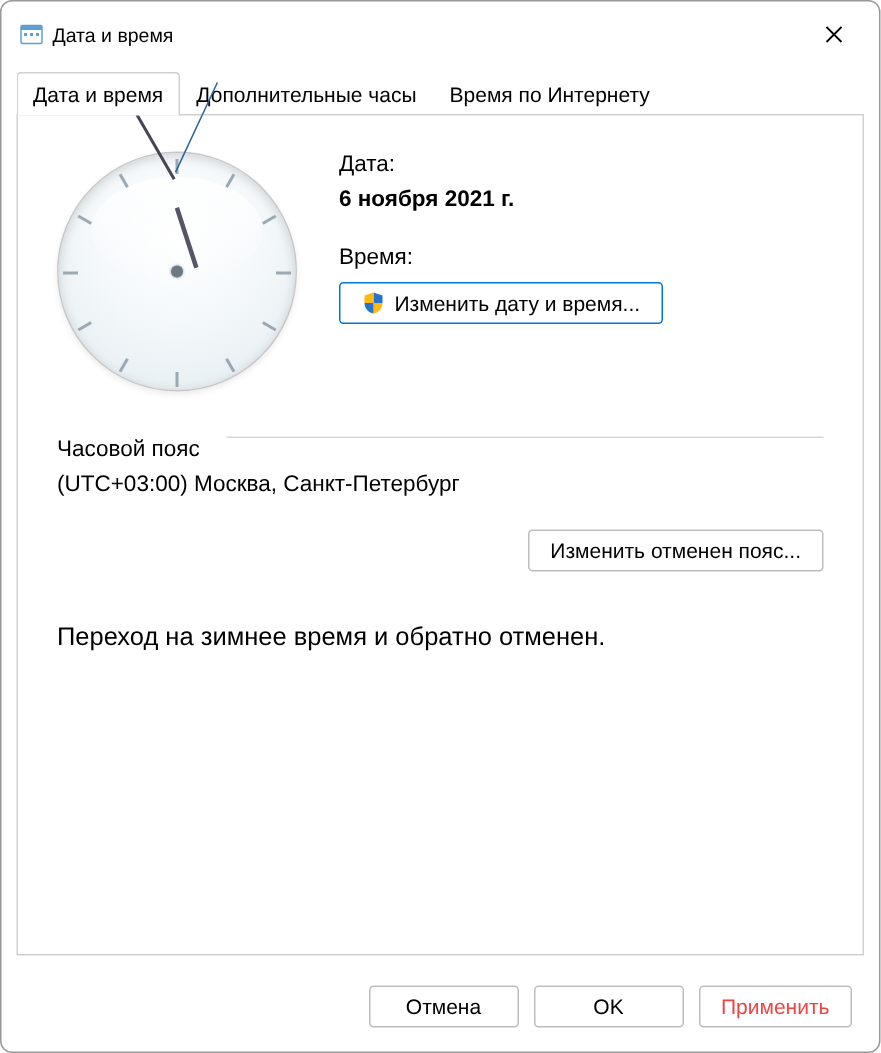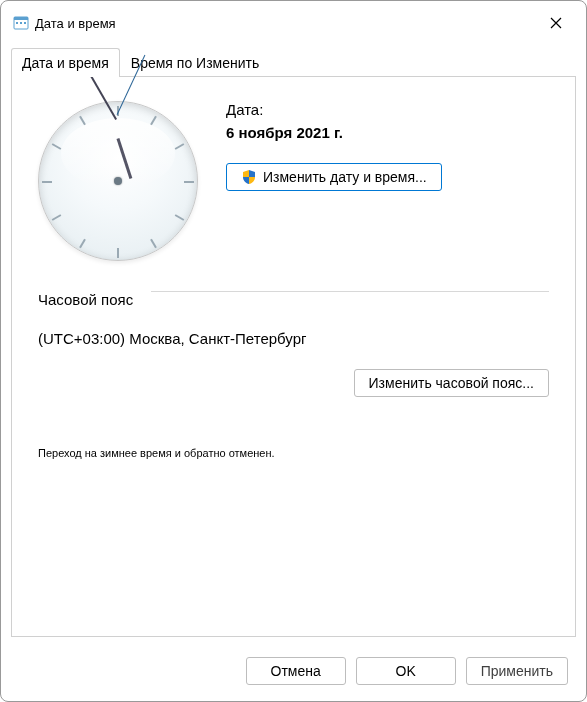--- a/index.html
+++ b/index.html
@@ -26,26 +26,26 @@
 .info { font-size: 15px; color: #000; }
 .info .label { margin-bottom: 6px; }
 .info .value { margin-bottom: 22px; font-weight: bold; }
 .btn { display: inline-flex; align-items: center; justify-content: flex-end; gap: 6px; background: #fff; border: 1px solid #bdbdbd; border-radius: 3px; font-size: 14px; padding: 5px 14px; cursor: pointer; min-height: 28px; }
 .btn.highlight { border-color: #0078d4; }
 .btn-row-right { text-align: right; margin-top: 8px; }
 .shield { width: 16px; height: 16px; }
 .section-head { display: flex; margin-top: 30px; }
 .section-title { font-size: 15px; white-space: nowrap; margin-right: 18px; }
 .section-line { flex: 1; height: 1px; background: #d8d8d8; }
-.tz { font-size: 15px; margin-top: 22px; }
+.tz { font-size: 15px; margin-top: 6px; }
 .tz-btn { margin-top: 22px; text-align: right; }
-.dst { font-size: 11px; margin-top: 50px; }
+.dst { font-size: 17px; margin-top: 34px; }
 .footer { display: flex; justify-content: flex-end; gap: 10px; padding: 10px 18px 16px 18px; }
 .footer .btn { min-width: 100px; text-align: center; justify-content: center; }
-.footer .btn.disabled { color: #404040; cursor: default; }
+.footer .btn.disabled { color: #ef4444; cursor: default; }
 </style>
 </head>
 <body>
 
 <div class="titlebar">
   <span class="icon">
     <svg viewBox="0 0 16 16">
         <rect x="1" y="2" width="14" height="12" rx="1" fill="#fff" stroke="#5ba0d0"></rect>
         <rect x="1" y="2" width="14" height="3" fill="#5ba0d0"></rect>
         <rect x="3" y="7" width="2" height="2" fill="#5ba0d0"></rect>
@@ -56,21 +56,22 @@
   <span class="title">Дата и время</span>
   <span class="close">
     <svg viewBox="0 0 12 12">
         <path d="M1 1 L11 11 M11 1 L1 11" stroke="#000" stroke-width="1.2" fill="none"></path>
       </svg>
   </span>
 </div>
 
 <div class="tabs">
   <div class="tab active">Дата и время</div>
-  <div class="tab">Время по Изменить</div>
+  <div class="tab">Дополнительные часы</div>
+  <div class="tab">Время по Интернету</div>
 </div>
 
 <div class="panel">
   <div class="row1">
     <div class="clock">
       <div class="highlight"></div>
       <div class="tick" style="transform:translateX(-50%) rotate(0deg)"></div>
       <div class="tick" style="transform:translateX(-50%) rotate(30deg)"></div>
       <div class="tick" style="transform:translateX(-50%) rotate(60deg)"></div>
       <div class="tick" style="transform:translateX(-50%) rotate(90deg)"></div>
@@ -83,20 +84,21 @@
       <div class="tick" style="transform:translateX(-50%) rotate(300deg)"></div>
       <div class="tick" style="transform:translateX(-50%) rotate(330deg)"></div>
       <div class="hand hour"></div>
       <div class="hand minute"></div>
       <div class="hand second"></div>
       <div class="cap"></div>
     </div>
     <div class="info">
       <div class="label">Дата:</div>
       <div class="value">6 ноября 2021 г.</div>
+      <div class="label">Время:</div>
       <div class="btn-row-right">
         <button class="btn highlight">
           <svg class="shield" viewBox="0 0 16 16">
             <path d="M8 1 L14 3 V8 C14 12 11 14.5 8 15 C5 14.5 2 12 2 8 V3 Z" fill="#fff"></path>
             <path d="M8 1 L14 3 V8 L8 8 Z" fill="#2673c9"></path>
             <path d="M8 8 L14 8 C14 12 11 14.5 8 15 Z" fill="#fdb813"></path>
             <path d="M2 3 L8 1 V8 L2 8 Z" fill="#fdb813"></path>
             <path d="M2 8 L8 8 V15 C5 14.5 2 12 2 8 Z" fill="#2673c9"></path>
           </svg>
           <span>Изменить дату и время...</span>
@@ -107,21 +109,21 @@
 
   <div class="section-head">
     <div class="section-title">Часовой пояс</div>
     <div class="section-line"></div>
   </div>
 
   <div class="tz">(UTC+03:00) Москва, Санкт-Петербург</div>
 
   <div class="tz-btn">
     <button class="btn">
-      <span>Изменить часовой пояс...</span>
+      <span>Изменить отменен пояс...</span>
     </button>
   </div>
 
   <div class="dst">Переход на зимнее время и обратно отменен.</div>
 </div>
 
 <div class="footer">
   <button class="btn">Отмена</button>
   <button class="btn">OK</button>
   <button class="btn disabled">Применить</button>

